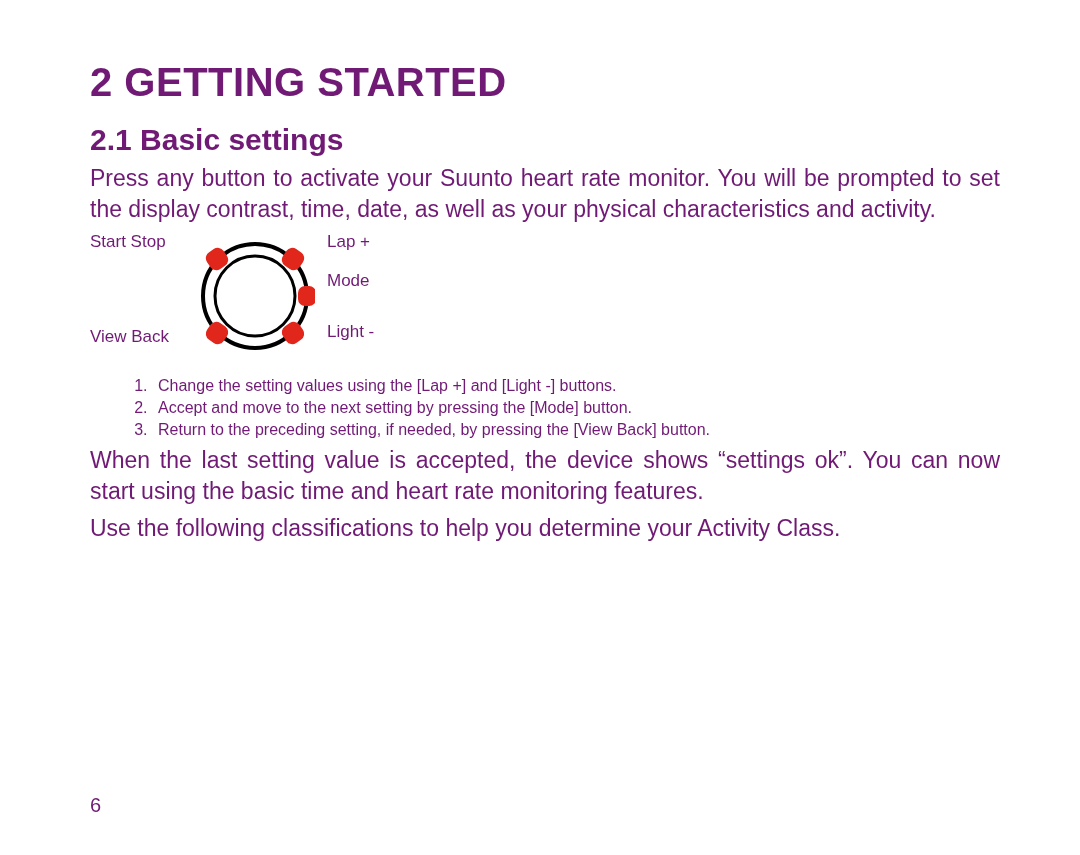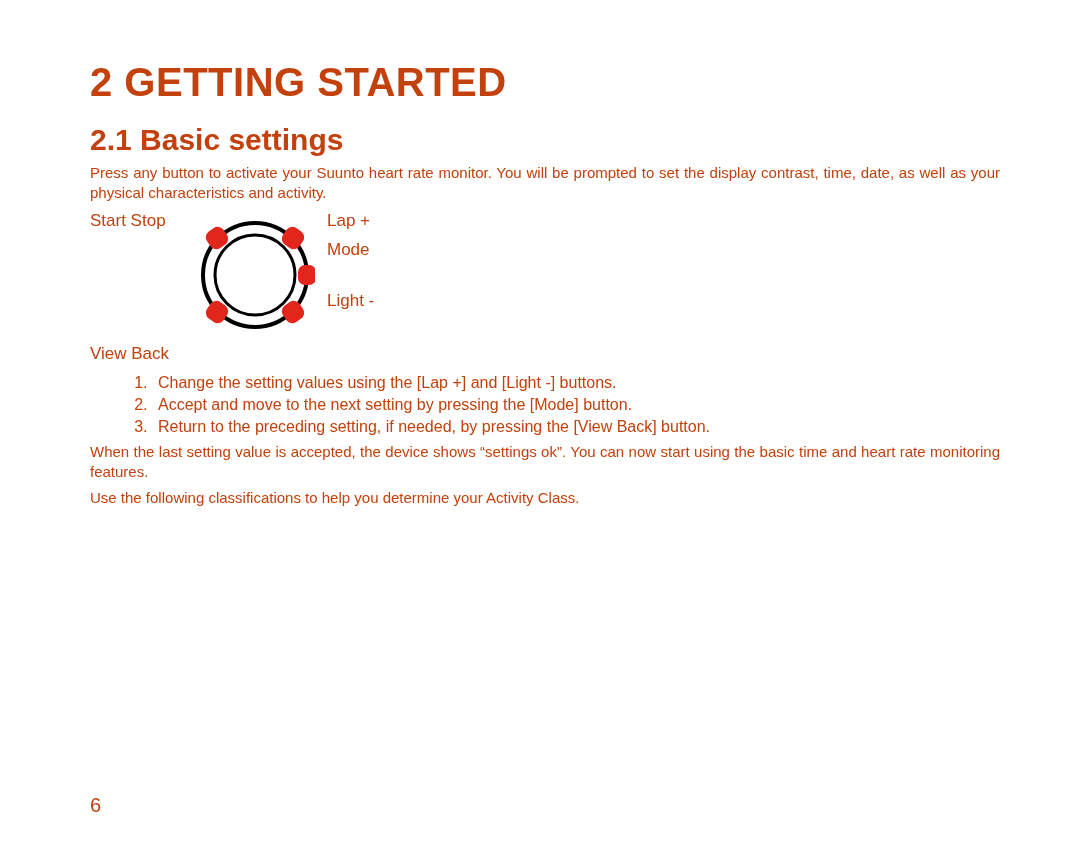--- a/index.html
+++ b/index.html
@@ -1,36 +1,36 @@
 <!DOCTYPE html>
 <html><head>
 <meta charset="utf-8">
 <style>
   html,body{margin:0;padding:0;background:#fff;}
   .page{
     width:1080px;height:855px;
     box-sizing:border-box;
     padding:60px 80px 30px 90px;
     font-family:"Segoe UI","Myriad Pro","Helvetica Neue",Arial,sans-serif;
-    color:#c2410c;
+    color:#701a75;
     position:relative;
   }
   h1{
     font-size:40px;
     font-weight:700;
     letter-spacing:0.5px;
     margin:0 0 18px 0;
   }
   h2{
     font-size:30px;
     font-weight:700;
     margin:12px 0 6px 0;
   }
   .para{
-    font-size:15px;
+    font-size:23px;
     line-height:1.35;
     margin:0 0 6px 0;
     text-align:justify;
   }
   .diagram-block{
     display:flex;
     align-items:flex-start;
     margin:6px 0 10px 0;
   }
   .diag-col{font-size:17px;line-height:1.0;font-family:Arial,sans-serif;}
@@ -70,41 +70,41 @@
 
   <h1>2  GETTING STARTED</h1>
 
   <h2>2.1  Basic settings</h2>
 
   <p class="para">Press any button to activate your Suunto heart rate monitor. You will be prompted to set the display contrast, time, date, as well as your physical characteristics and activity.</p>
 
   <div class="diagram-block">
     <div class="diag-col diag-left">
       <div style="margin-top:2px">Start Stop</div>
-      <div style="margin-top:116px">View Back</div>
+      <div style="margin-top:78px">View Back</div>
     </div>
     <div class="diag-svg">
       <svg width="120" height="130" viewBox="0 0 120 130">
         <circle cx="60" cy="65" r="52" fill="#fff" stroke="#000" stroke-width="4"></circle>
         <circle cx="60" cy="65" r="40" fill="#fff" stroke="#000" stroke-width="3"></circle>
 
         <rect x="12" y="18" width="20" height="20" rx="7" ry="7" fill="#e1261c" transform="rotate(-35 22 28)"></rect>
 
         <rect x="12" y="92" width="20" height="20" rx="7" ry="7" fill="#e1261c" transform="rotate(35 22 102)"></rect>
 
         <rect x="88" y="18" width="20" height="20" rx="7" ry="7" fill="#e1261c" transform="rotate(35 98 28)"></rect>
 
         <rect x="103" y="55" width="18" height="20" rx="7" ry="7" fill="#e1261c"></rect>
 
         <rect x="88" y="92" width="20" height="20" rx="7" ry="7" fill="#e1261c" transform="rotate(-35 98 102)"></rect>
       </svg>
     </div>
     <div class="diag-col diag-right">
       <div style="margin-top:2px">Lap +</div>
-      <div style="margin-top:12px">Mode</div>
+      <div style="margin-top:22px">Mode</div>
       <div style="margin-top:34px">Light -</div>
     </div>
   </div>
 
   <ol class="steps">
     <li>Change the setting values using the [Lap +] and [Light -] buttons.</li>
     <li>Accept and move to the next setting by pressing the [Mode] button.</li>
     <li>Return to the preceding setting, if needed, by pressing the [View Back] button.</li>
   </ol>
 

